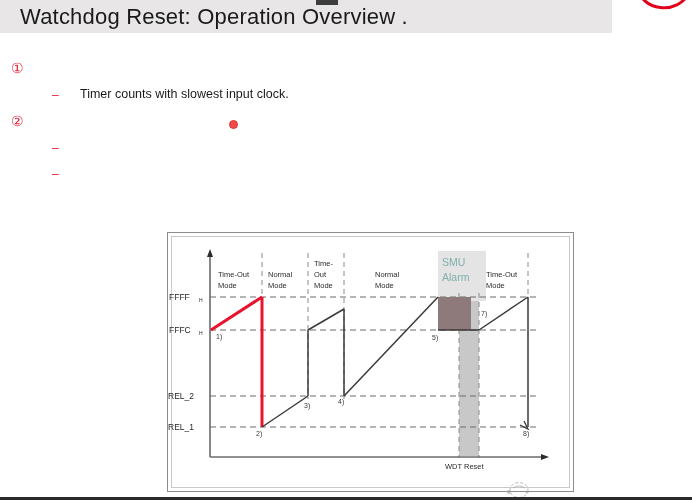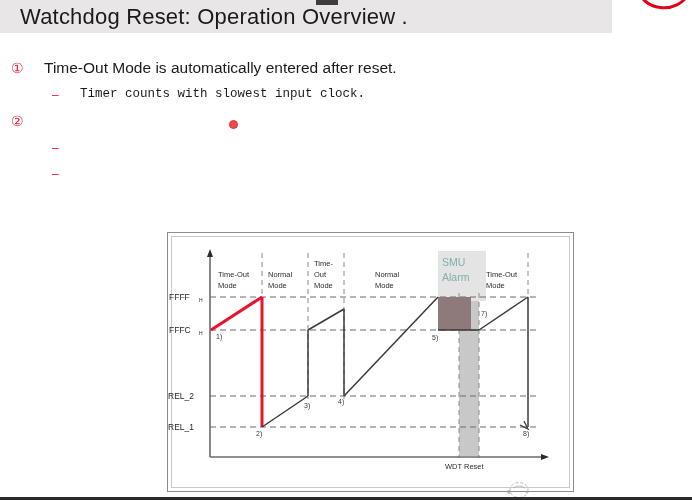--- a/index.html
+++ b/index.html
@@ -38,21 +38,21 @@
     position:absolute;left:44px;top:-1px;
     font-size:15.5px;color:#1a1a1a;white-space:nowrap;
   }
   .b2{position:relative;height:26px;}
   .dash{
     position:absolute;left:52px;top:1px;
     font-size:12px;color:#e5243c;
   }
   .lvl2-text{
     position:absolute;left:80px;top:0px;
-    font-size:12.5px;color:#1a1a1a;white-space:nowrap;font-family:Liberation Mono, monospace;
+    font-size:12.5px;color:#1a1a1a;white-space:nowrap;
   }
   .red-dot{
     position:absolute;left:229px;top:120px;
     width:7px;height:7px;border-radius:50%;
     background:#ef4a4a;border:1px solid #d33;
   }
   
   .diagram-frame{
     position:absolute;left:167px;top:232px;width:405px;height:258px;
     border:1px solid #8c8c8c;background:#ffffff;
@@ -102,21 +102,20 @@
       <rect x="43" y="-3.5" width="2.2" height="9.5"></rect>
       <rect x="48" y="-2.5" width="2.2" height="8.5"></rect>
     </g>
   </svg>
 </div>
 
 <div class="bullets">
 
   <div class="b1">
     <span class="num">①</span>
-    <span class="lvl1-text">Time-Out Mode is automatically entered after reset.</span>
   </div>
 
   <div class="b2">
     <span class="dash">–</span>
     <span class="lvl2-text">Timer counts with slowest input clock.</span>
   </div>
 
   <div class="b1">
     <span class="num">②</span>
   </div>

